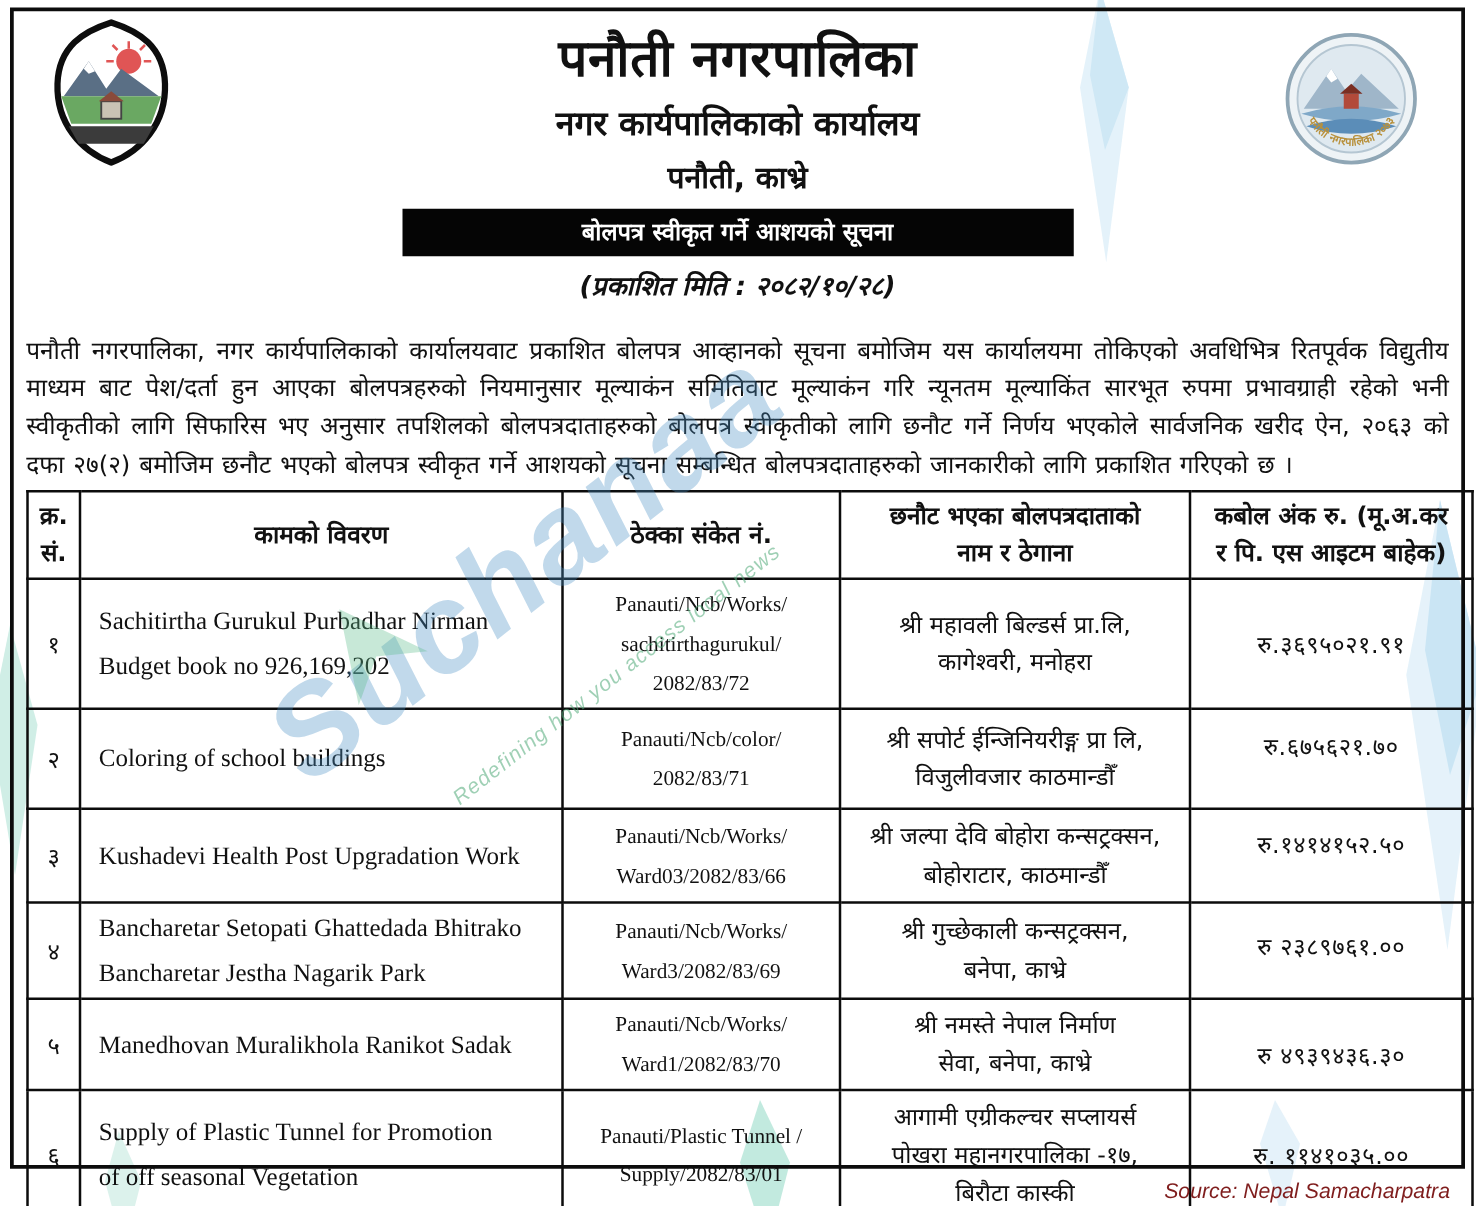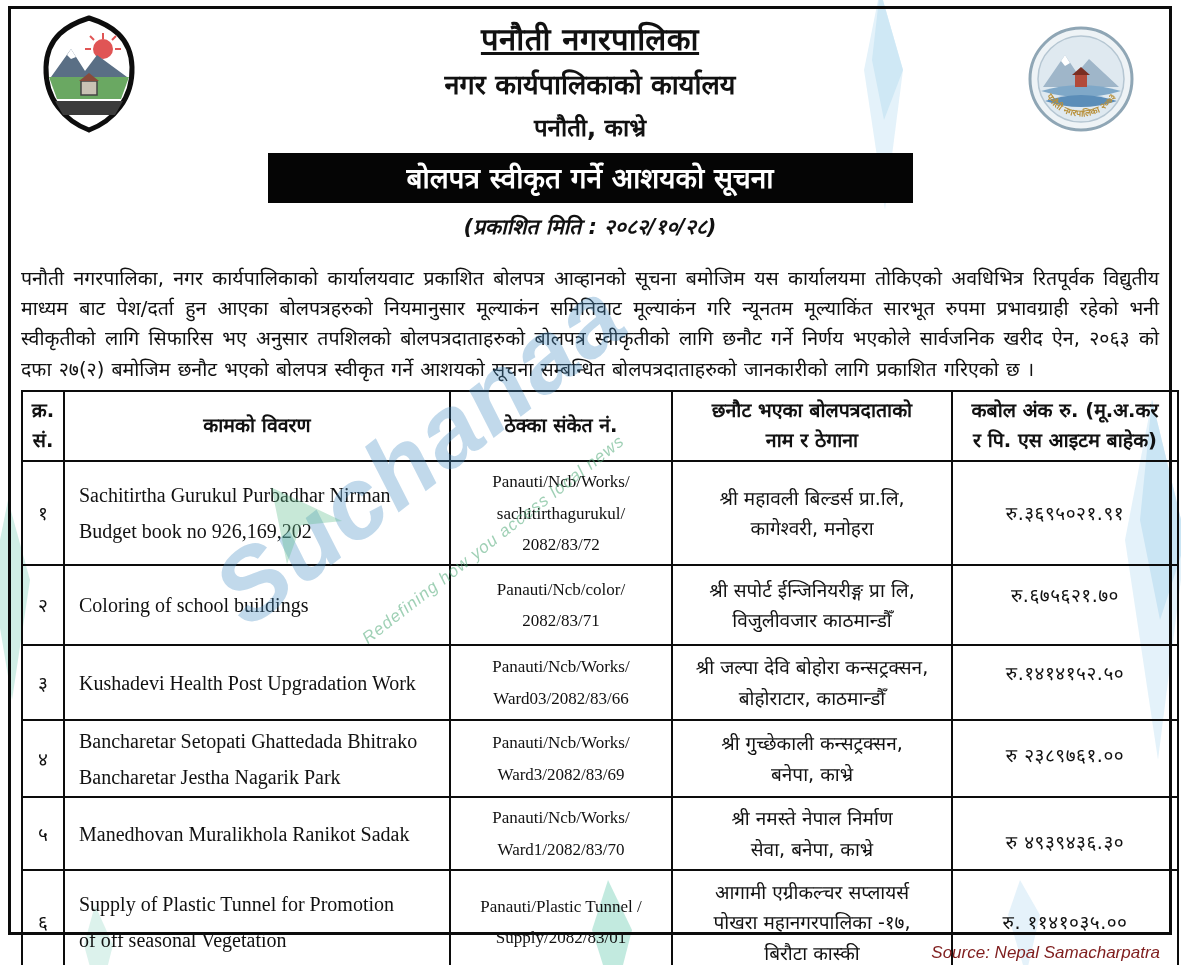--- a/index.html
+++ b/index.html
@@ -10,25 +10,25 @@
   
   .kites { position:absolute; inset:0; z-index:0; pointer-events:none; }
 
   .notice { position:absolute; left:8px; top:6px; right:9px; bottom:30px;
             border:3px solid #0c0c0c; padding:2px 10px 0 10px; z-index:1; background:transparent; }
 
   .logo-left  { position:absolute; left:30px; top:6px; width:96px; height:118px; }
   .logo-right { position:absolute; right:34px; top:16px; width:108px; height:108px; }
 
   .head-center { width:700px; margin:0 auto; text-align:center; }
-  .title    { font-size:31px; font-weight:bold; letter-spacing:.5px; padding-top:6px;text-decoration:underline; }
+  .title    { font-size:41px; font-weight:bold; letter-spacing:.5px; padding-top:6px; }
   .office   { font-size:27px; font-weight:bold; margin-top:6px; }
   .location { font-size:24px; font-weight:bold; margin-top:8px; }
-  .banner   { background:#050505; color:#fff; font-size:28px; font-weight:bold;
-              width:645px; margin:10px auto 0 auto; text-align:center; padding:5px 0 7px 0; }
+  .banner   { background:#050505; color:#fff; font-size:19px; font-weight:bold;
+              width:537px; margin:10px auto 0 auto; text-align:center; padding:5px 0 7px 0; }
   .pubdate  { text-align:center; font-size:21px; font-weight:bold; margin-top:9px; font-style:italic; }
 
   .para { font-size:19.5px; line-height:1.55; text-align:justify; margin-top:24px;
           word-spacing:1px; }
 
   table { width:100%; border-collapse:collapse; table-layout:fixed; margin-top:5px; }
   th, td { border:2.5px solid #0c0c0c; vertical-align:middle; }
   th { font-size:19.5px; font-weight:bold; line-height:1.55; padding:4px 2px; }
   td { font-size:19px; }
   .c-sn     { text-align:center; }

